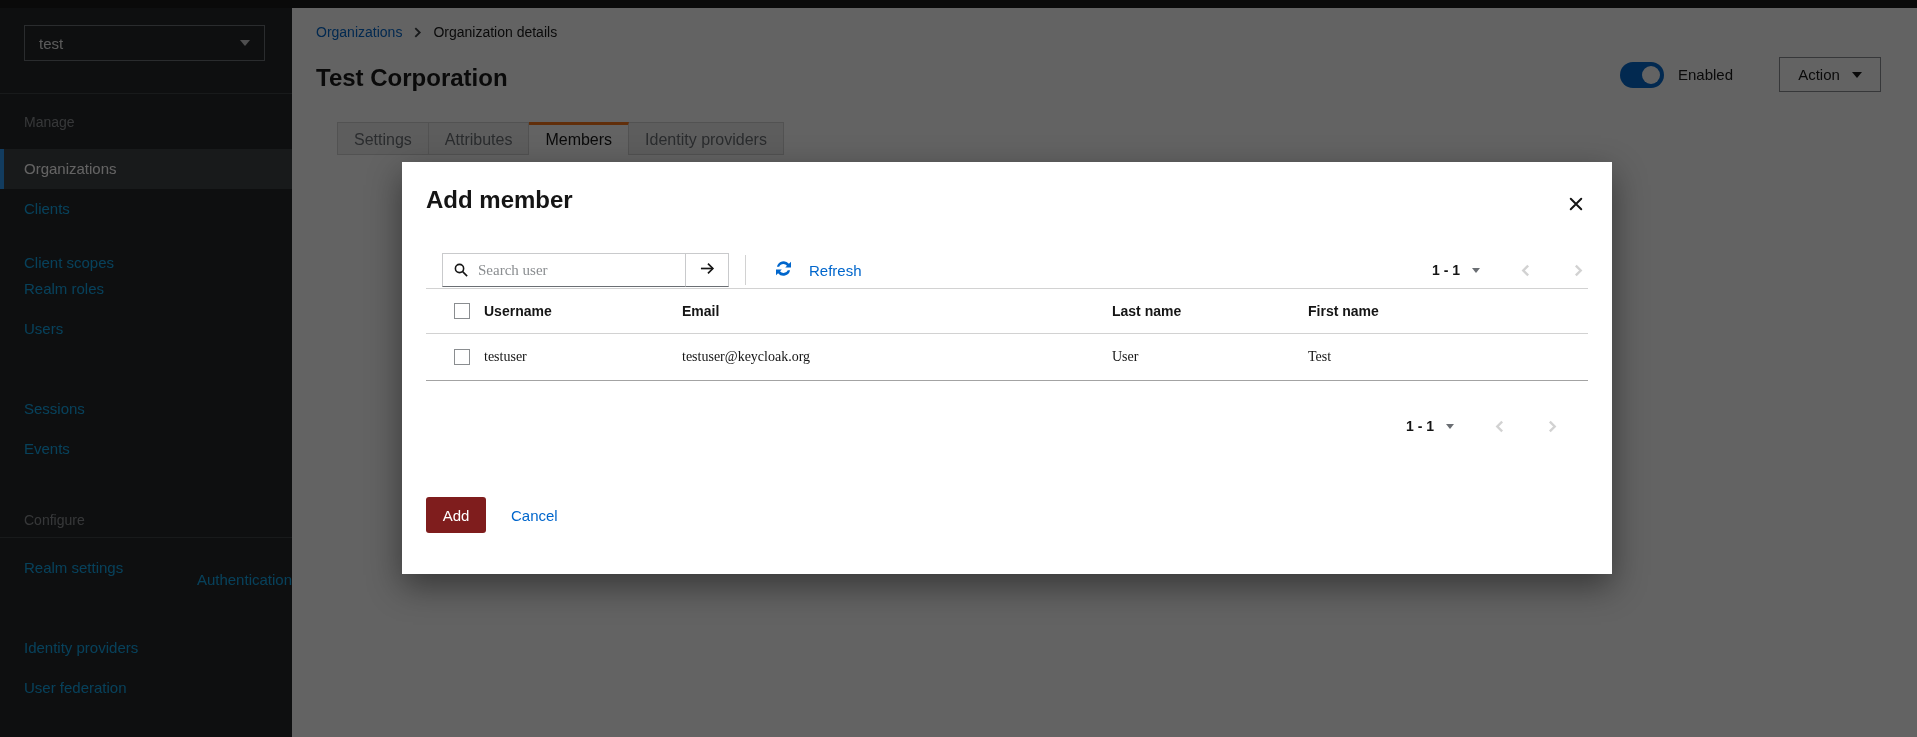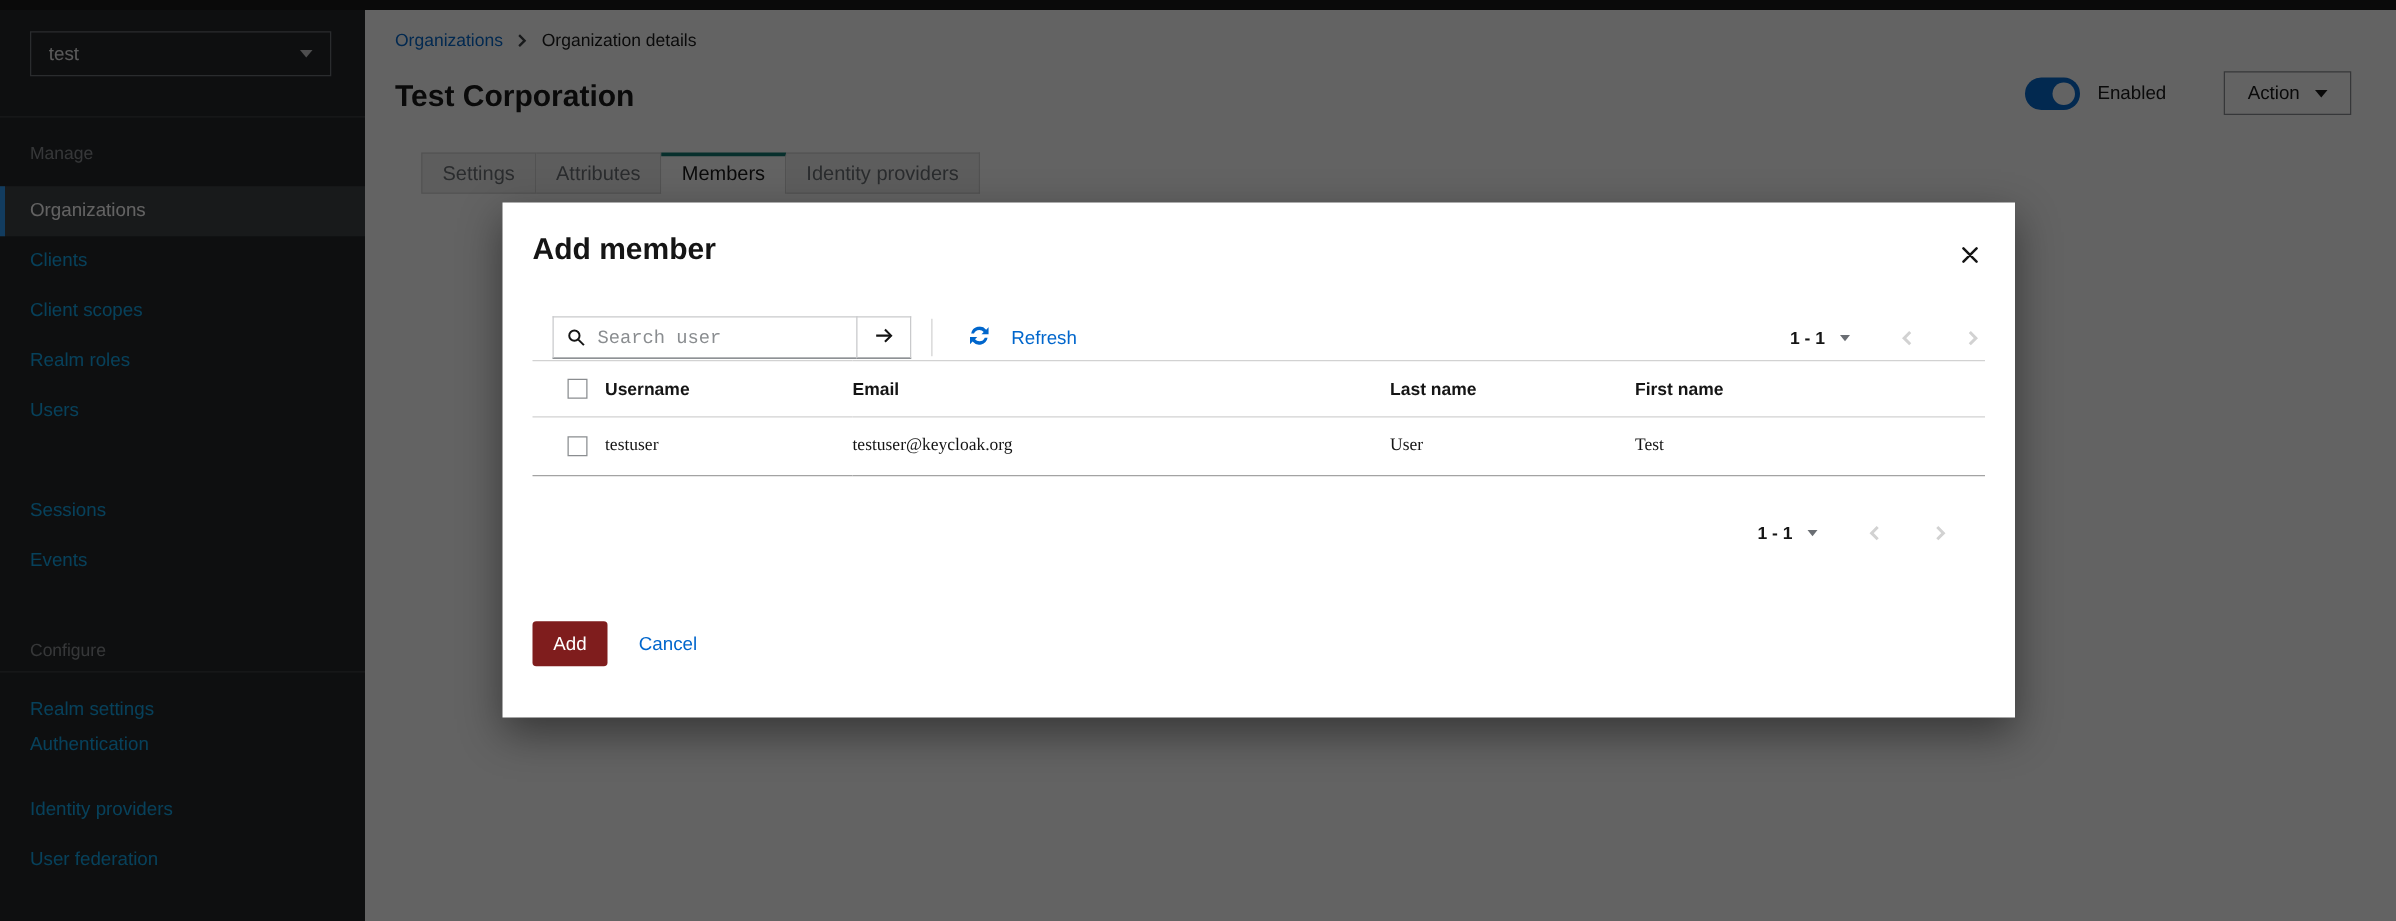--- a/index.html
+++ b/index.html
@@ -33,38 +33,38 @@
   .switch .knob{position:absolute;right:4px;top:4px;width:18px;height:18px;border-radius:50%;background:#fff;}
   .switch-label{margin-left:14px;font-size:15px;color:#151515;}
   .action-btn{margin-left:46px;width:102px;height:35px;border:1px solid #8a8d90;background:#fff;display:flex;
     align-items:center;justify-content:center;gap:12px;font-size:15px;color:#151515;cursor:pointer;box-sizing:border-box;}
   .action-btn .caret{border-top-color:#151515;}
 
   .tabs{position:absolute;left:45px;top:114px;display:flex;height:33px;}
   .tab{height:33px;line-height:33px;padding:0 16px;background:#f0f0f0;border:1px solid #d2d2d2;border-left:none;
     color:#6a6e73;font-size:16px;cursor:pointer;box-sizing:border-box;}
   .tab:first-child{border-left:1px solid #d2d2d2;}
-  .tab.active{background:#fff;color:#151515;border-bottom:none;border-top:3px solid #0f766e;line-height:29px;}
+  .tab.active{background:#fff;color:#151515;border-bottom:none;border-top:3px solid #f97316;line-height:29px;}
 
   
   .overlay{position:absolute;inset:0;background:rgba(3,3,3,0.62);z-index:10;}
 
   
   .modal{position:absolute;left:402px;top:162px;width:1210px;height:412px;background:#fff;z-index:20;
     box-shadow:0 12px 32px rgba(0,0,0,0.45);box-sizing:border-box;padding:22px 24px;}
   .modal-title{margin:0;font-size:24px;font-weight:bold;color:#151515;line-height:32px;}
   .modal-close{position:absolute;top:32px;right:26px;width:20px;height:20px;display:flex;align-items:center;
     justify-content:center;cursor:pointer;background:none;border:none;padding:0;}
 
   .toolbar{margin-top:36px;height:36px;display:flex;align-items:center;padding-left:16px;}
   .search-group{display:flex;height:34px;}
   .search-box{display:flex;align-items:center;width:244px;border:1px solid #c9cacc;border-bottom-color:#6a6e73;
     box-sizing:border-box;background:#fff;}
   .search-box .mag{margin:0 8px 0 11px;display:flex;}
-  .search-box input{border:none;outline:none;flex:1;min-width:0;font-size:15px;font-family:Liberation Mono, monospace;color:#0c4a6e;}
+  .search-box input{border:none;outline:none;flex:1;min-width:0;font-size:15px;font-family:Liberation Serif, serif;color:#0c4a6e;}
   .search-box input::placeholder{color:#8a8d90;}
   .search-arrow-btn{width:44px;border:1px solid #c9cacc;border-bottom-color:#6a6e73;border-left:1px solid #c9cacc;
     margin-left:-1px;background:#fff;display:flex;align-items:center;justify-content:center;cursor:pointer;box-sizing:border-box;}
   .v-divider{width:1px;height:30px;background:#d2d2d2;margin-left:16px;}
   .refresh{display:flex;align-items:center;gap:18px;margin-left:30px;color:#0066cc;font-size:15px;cursor:pointer;
     background:none;border:none;padding:0;font-family:"Liberation Sans",sans-serif;}
 
   .pagination{display:flex;align-items:center;}
   .pagination .range{font-size:14px;font-weight:bold;color:#151515;}
   .pagination .caret{margin-left:12px;border-top-color:#6a6e73;border-left-width:4px;border-right-width:4px;border-top-width:5px;cursor:pointer;}
@@ -95,30 +95,30 @@
   <nav class="sidebar">
     <div class="realm-selector">
       <span class="txt">test</span>
       <span class="caret"></span>
     </div>
     <div class="side-divider" style="top:85px;"></div>
 
     <div class="nav-section-label" style="top:106px;">Manage</div>
     <div class="nav-item active" style="top:141px;">Organizations</div>
     <div class="nav-item" style="top:181px;">Clients</div>
-    <div class="nav-item" style="top:221px;">Client scopes</div>
+    <div class="nav-item" style="top:235px;">Client scopes</div>
     <div class="nav-item" style="top:261px;">Realm roles</div>
     <div class="nav-item" style="top:301px;">Users</div>
     <div class="nav-item" style="top:421px;">Events</div>
     <div class="nav-item" style="top:381px;">Sessions</div>
 
     <div class="nav-section-label" style="top:504px;">Configure</div>
     <div class="side-divider" style="top:529px;"></div>
     <div class="nav-item" style="top:540px;">Realm settings</div>
-    <div class="nav-item" style="top:568px;">Authentication</div>
+    <div class="nav-item" style="top:552px;text-align:right;">Authentication</div>
     <div class="nav-item" style="top:620px;">Identity providers</div>
     <div class="nav-item" style="top:660px;">User federation</div>
   </nav>
 
   <div class="main">
     <div class="breadcrumb">
       <a>Organizations</a>
       <span class="sep">
         <svg width="9" height="11" viewBox="0 0 8 10">
             <polyline points="2,1 6,5 2,9" fill="none" stroke="#3c3f42" stroke-width="1.7"></polyline>

